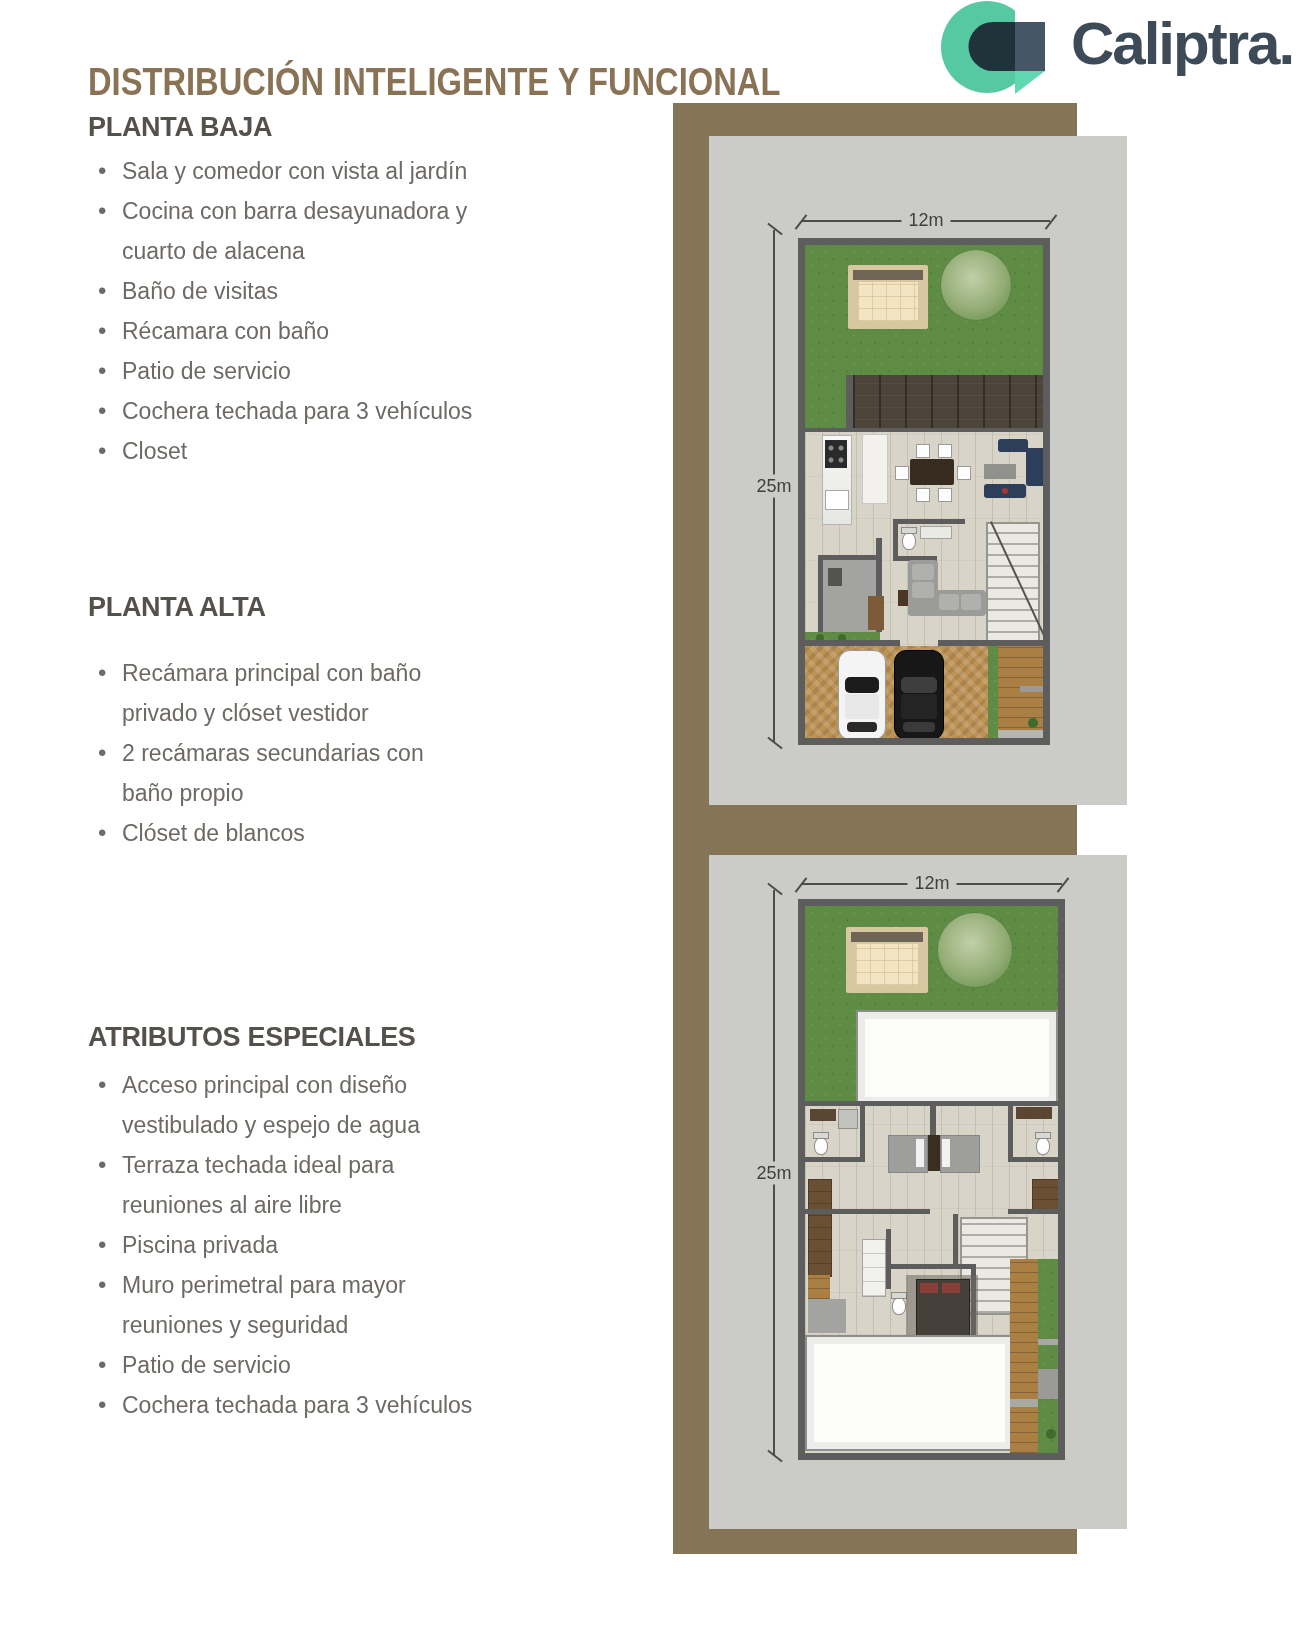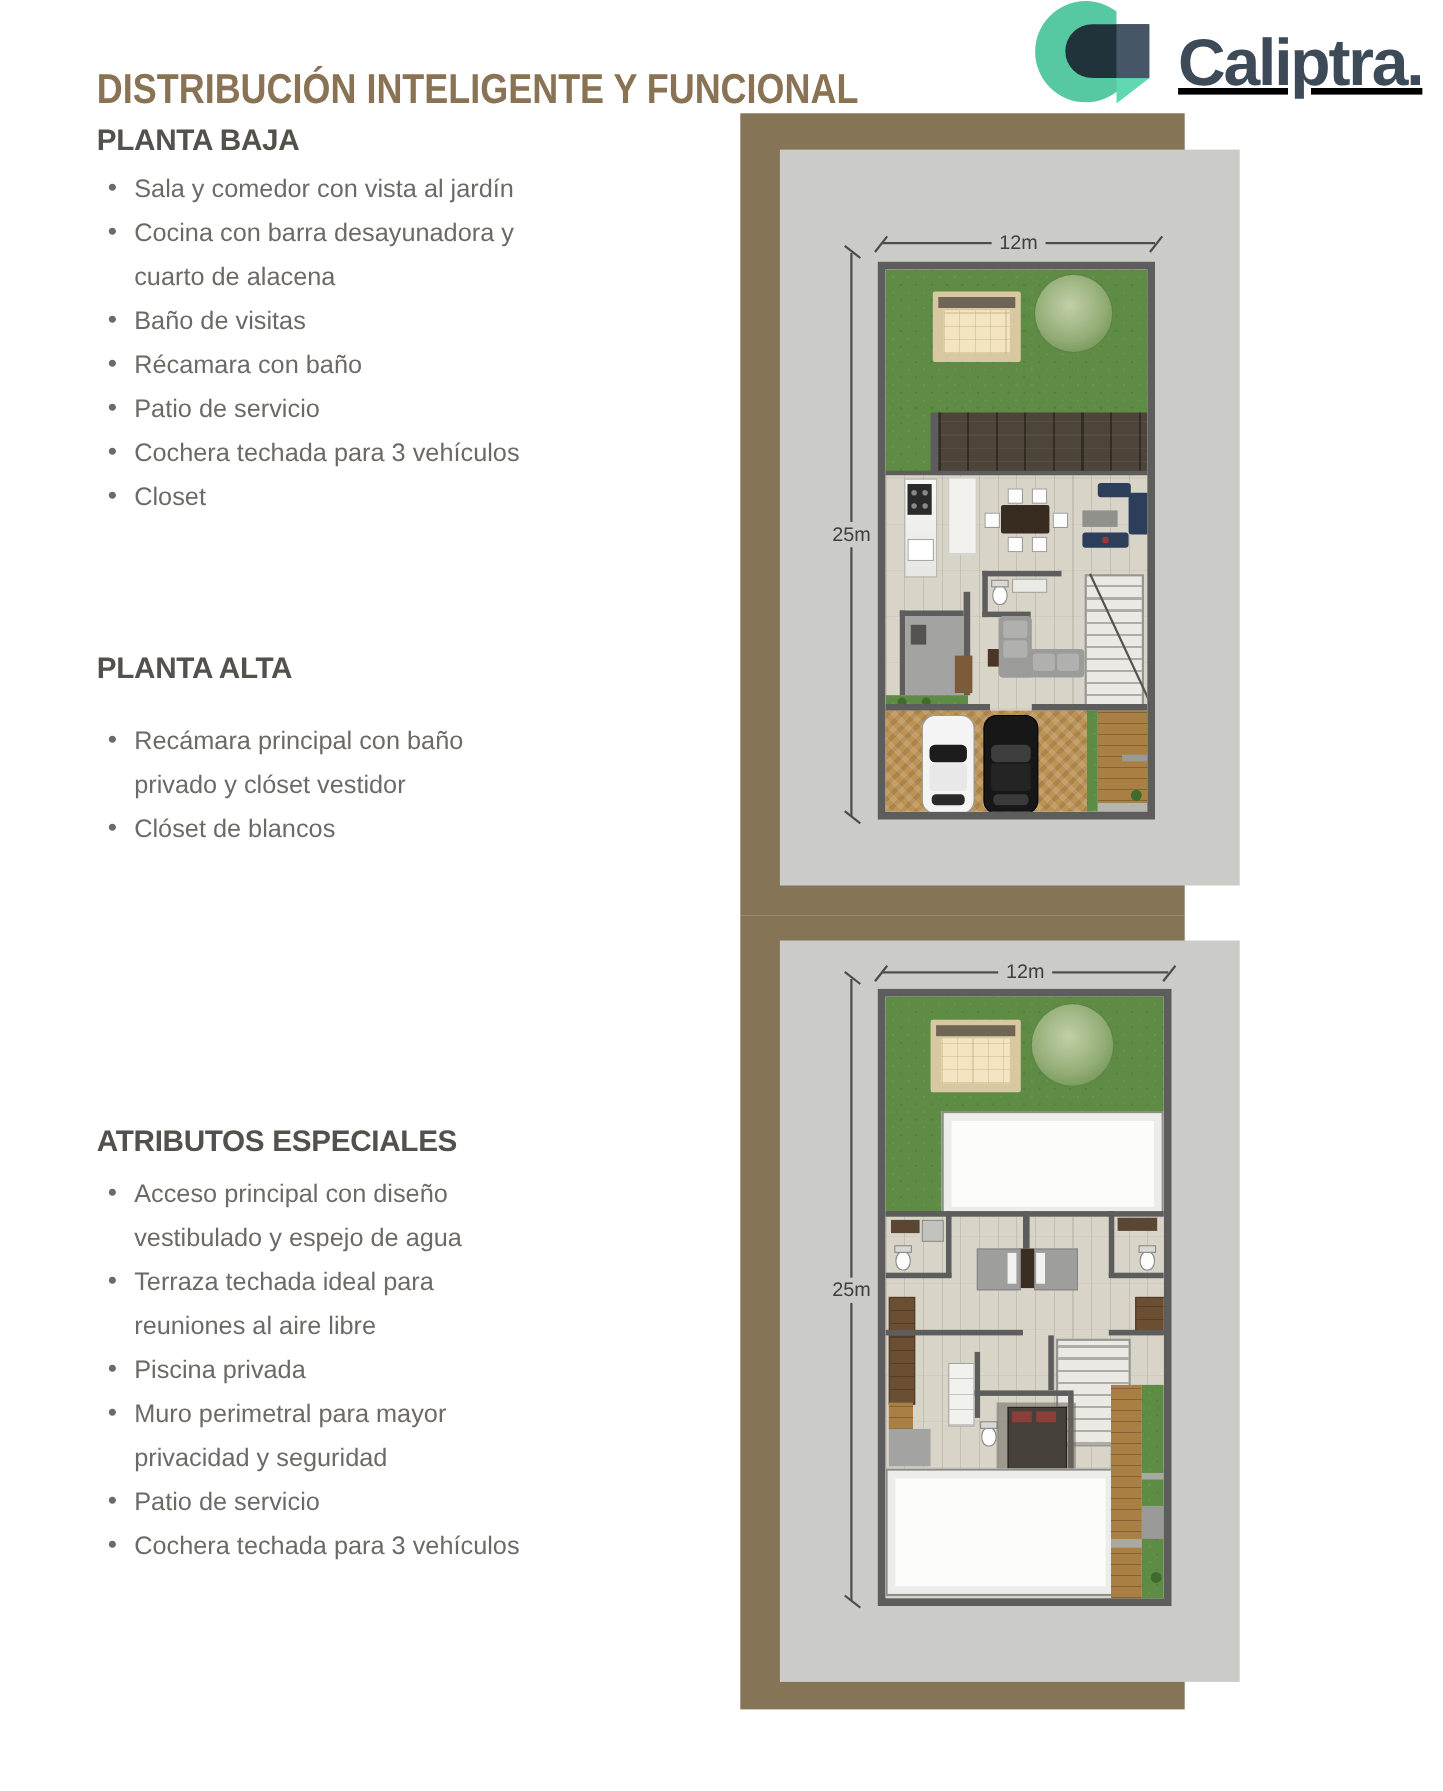--- a/index.html
+++ b/index.html
@@ -3,21 +3,21 @@
 <meta charset="utf-8">
 <style>
   html,body{margin:0;padding:0;}
   body{width:1312px;height:1628px;position:relative;overflow:hidden;background:#ffffff;
        font-family:"Liberation Sans", sans-serif;}
   .abs{position:absolute;}
 
   
   .page-title{position:absolute;left:88px;top:36px;font-size:38px;font-weight:bold;
     color:#8a7354;letter-spacing:0;transform:scaleX(0.86);transform-origin:left center;white-space:nowrap;}
-  .logo{position:absolute;left:941px;top:0;display:flex;align-items:flex-end;text-decoration:underline;}
+  .logo{position:absolute;left:941px;top:0;display:flex;align-items:center;}
   .logo-text{font-size:60px;font-weight:bold;color:#3d4a57;letter-spacing:-2px;
     margin-left:26px;margin-top:-6px;line-height:74px;white-space:nowrap;}
 
   
   .sec{position:absolute;left:88px;width:490px;}
   #sec1{top:112px}#sec2{top:592px}#sec3{top:1022px}
   .sec h2{margin:0;font-size:27px;font-weight:bold;color:#54514d;letter-spacing:-0.3px;}
   .sec ul{list-style:none;margin:8px 0 0 0;padding:0 0 0 34px;width:400px;}
   #sec2 ul{margin-top:30px}#sec3 ul{margin-top:12px}
   .sec li{position:relative;font-size:23px;line-height:40px;color:#6d6964;white-space:pre-line;}
@@ -120,34 +120,36 @@
     <li>Cochera techada para 3 vehículos</li>
     <li>Closet</li>
   </ul>
 </section>
 
 <section class="sec" id="sec2">
   <h2>PLANTA ALTA</h2>
   <ul>
     <li>Recámara principal con baño
 privado y clóset vestidor</li>
+    <li>2 recámaras secundarias con
+baño propio</li>
     <li>Clóset de blancos</li>
   </ul>
 </section>
 
 <section class="sec" id="sec3">
   <h2>ATRIBUTOS ESPECIALES</h2>
   <ul>
     <li>Acceso principal con diseño
 vestibulado y espejo de agua</li>
     <li>Terraza techada ideal para
 reuniones al aire libre</li>
     <li>Piscina privada</li>
     <li>Muro perimetral para mayor
-privacidad y seguridad</li>
+reuniones y seguridad</li>
     <li>Patio de servicio</li>
     <li>Cochera techada para 3 vehículos</li>
   </ul>
 </section>
 
 <div class="panel" id="panel1">
  <div class="panel-inner">
 
   <div class="dim-h" style="left:93px;top:84px;width:248px;">
     <span class="dim-label">12m</span>

